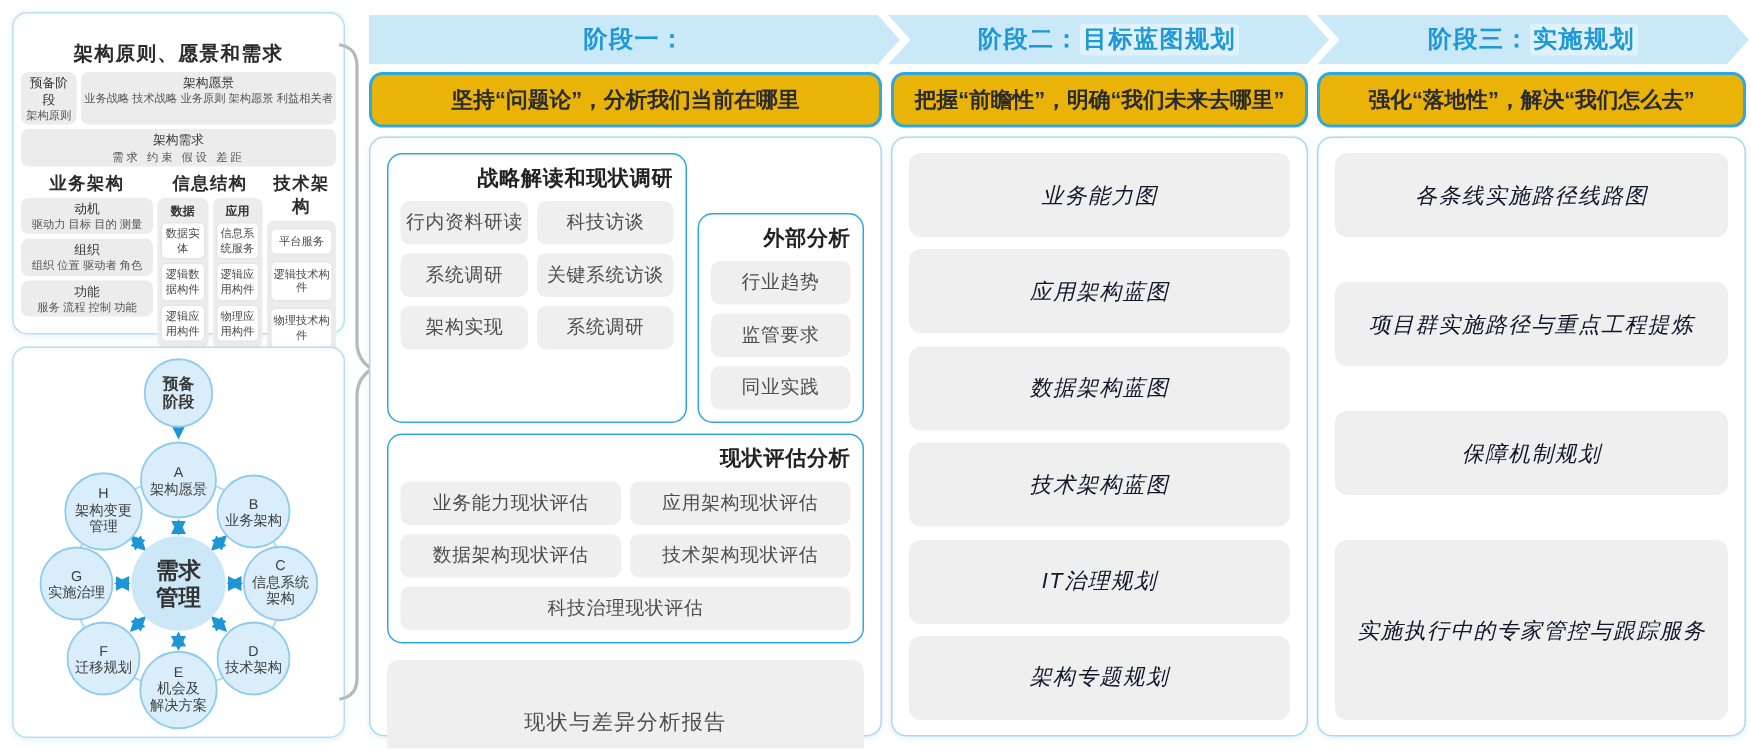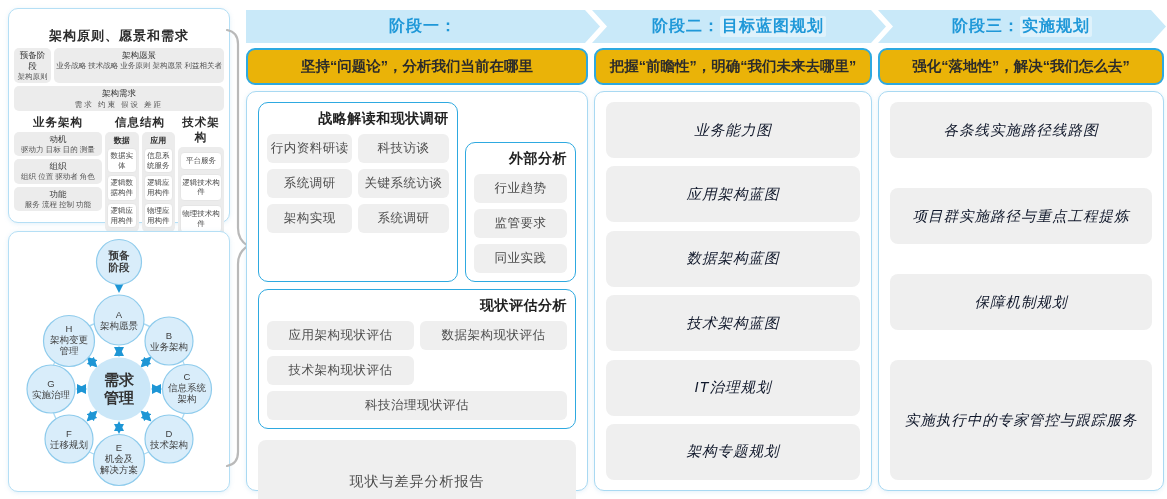--- a/index.html
+++ b/index.html
@@ -278,20 +278,21 @@
       <div class="bluebox box-ext">
         <div class="bluebox-title">外部分析</div>
         <div class="pill">行业趋势</div>
         <div class="pill">监管要求</div>
         <div class="pill">同业实践</div>
       </div>
     </div>
     <div class="bluebox box-assess">
       <div class="bluebox-title">现状评估分析</div>
       <div class="grid2" style="grid-template-columns:1fr 1fr;">
+        <div class="pill">业务能力现状评估</div>
         <div class="pill">应用架构现状评估</div>
         <div class="pill">数据架构现状评估</div>
         <div class="pill">技术架构现状评估</div>
         <div class="pill wide">科技治理现状评估</div>
       </div>
     </div>
     <div class="report">现状与差异分析报告</div>
   </div>
 
   <div id="cont2" class="container">

